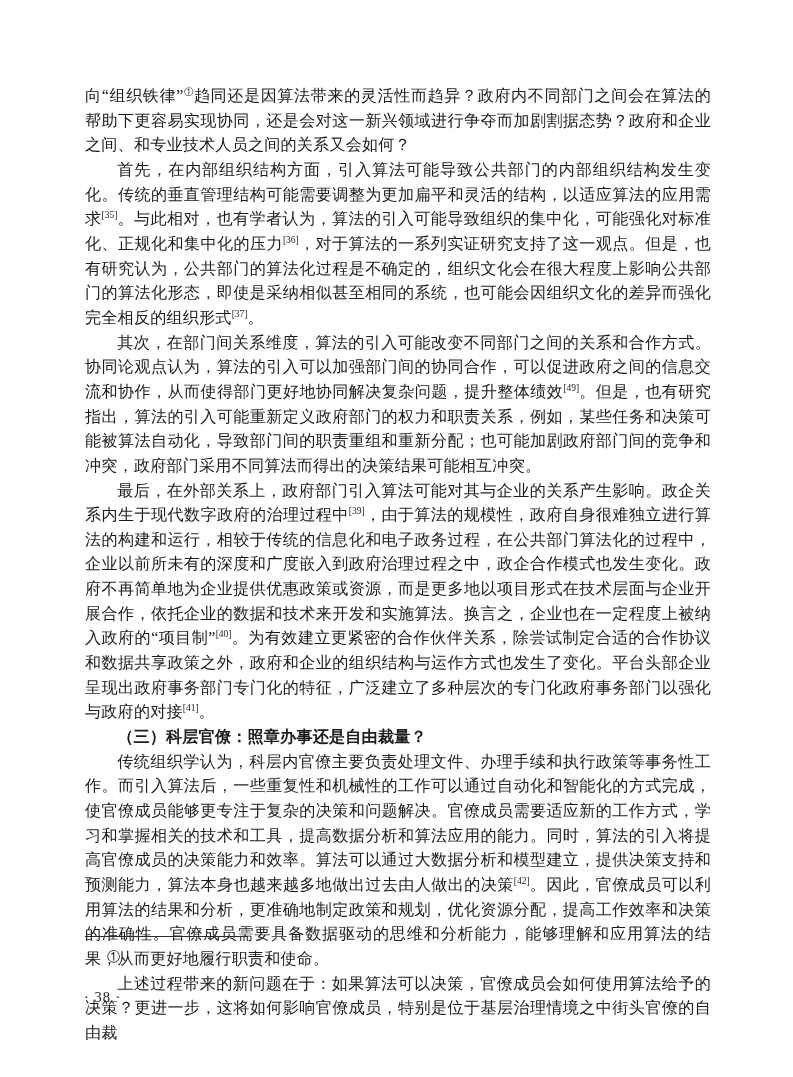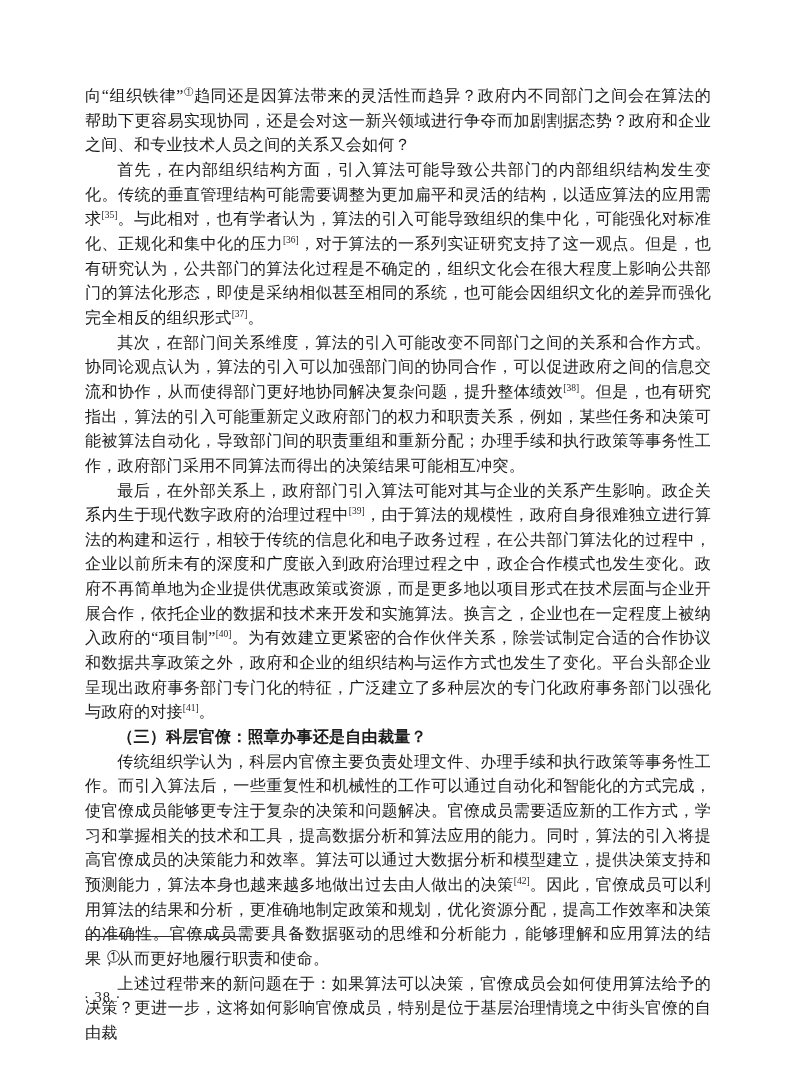--- a/index.html
+++ b/index.html
@@ -67,21 +67,21 @@
   }
 </style>
 </head>
 <body>
 
 <div class="page">
 
   <div class="text-flow">
       <p class="para cont"><span>向“组织铁律”</span><sup class="cite">①</sup><span>趋同还是因算法带来的灵活性而趋异？政府内不同部门之间会在算法的帮助下更容易实现协同，还是会对这一新兴领域进行争夺而加剧割据态势？政府和企业之间、和专业技术人员之间的关系又会如何？</span></p>
       <p class="para indent"><span>首先，在内部组织结构方面，引入算法可能导致公共部门的内部组织结构发生变化。传统的垂直管理结构可能需要调整为更加扁平和灵活的结构，以适应算法的应用需求</span><sup class="cite">[35]</sup><span>。与此相对，也有学者认为，算法的引入可能导致组织的集中化，可能强化对标准化、正规化和集中化的压力</span><sup class="cite">[36]</sup><span>，对于算法的一系列实证研究支持了这一观点。但是，也有研究认为，公共部门的算法化过程是不确定的，组织文化会在很大程度上影响公共部门的算法化形态，即使是采纳相似甚至相同的系统，也可能会因组织文化的差异而强化完全相反的组织形式</span><sup class="cite">[37]</sup><span>。</span></p>
-      <p class="para indent"><span>其次，在部门间关系维度，算法的引入可能改变不同部门之间的关系和合作方式。协同论观点认为，算法的引入可以加强部门间的协同合作，可以促进政府之间的信息交流和协作，从而使得部门更好地协同解决复杂问题，提升整体绩效</span><sup class="cite">[38]</sup><span>。但是，也有研究指出，算法的引入可能重新定义政府部门的权力和职责关系，例如，某些任务和决策可能被算法自动化，导致部门间的职责重组和重新分配；办理手续和执行政策等事务性工作，政府部门采用不同算法而得出的决策结果可能相互冲突。</span></p>
+      <p class="para indent"><span>其次，在部门间关系维度，算法的引入可能改变不同部门之间的关系和合作方式。协同论观点认为，算法的引入可以加强部门间的协同合作，可以促进政府之间的信息交流和协作，从而使得部门更好地协同解决复杂问题，提升整体绩效</span><sup class="cite">[49]</sup><span>。但是，也有研究指出，算法的引入可能重新定义政府部门的权力和职责关系，例如，某些任务和决策可能被算法自动化，导致部门间的职责重组和重新分配；也可能加剧政府部门间的竞争和冲突，政府部门采用不同算法而得出的决策结果可能相互冲突。</span></p>
       <p class="para indent"><span>最后，在外部关系上，政府部门引入算法可能对其与企业的关系产生影响。政企关系内生于现代数字政府的治理过程中</span><sup class="cite">[39]</sup><span>，由于算法的规模性，政府自身很难独立进行算法的构建和运行，相较于传统的信息化和电子政务过程，在公共部门算法化的过程中，企业以前所未有的深度和广度嵌入到政府治理过程之中，政企合作模式也发生变化。政府不再简单地为企业提供优惠政策或资源，而是更多地以项目形式在技术层面与企业开展合作，依托企业的数据和技术来开发和实施算法。换言之，企业也在一定程度上被纳入政府的“项目制”</span><sup class="cite">[40]</sup><span>。为有效建立更紧密的合作伙伴关系，除尝试制定合适的合作协议和数据共享政策之外，政府和企业的组织结构与运作方式也发生了变化。平台头部企业呈现出政府事务部门专门化的特征，广泛建立了多种层次的专门化政府事务部门以强化与政府的对接</span><sup class="cite">[41]</sup><span>。</span></p>
       <p class="para heading"><span>（三）科层官僚：照章办事还是自由裁量？</span></p>
       <p class="para indent"><span>传统组织学认为，科层内官僚主要负责处理文件、办理手续和执行政策等事务性工作。而引入算法后，一些重复性和机械性的工作可以通过自动化和智能化的方式完成，使官僚成员能够更专注于复杂的决策和问题解决。官僚成员需要适应新的工作方式，学习和掌握相关的技术和工具，提高数据分析和算法应用的能力。同时，算法的引入将提高官僚成员的决策能力和效率。算法可以通过大数据分析和模型建立，提供决策支持和预测能力，算法本身也越来越多地做出过去由人做出的决策</span><sup class="cite">[42]</sup><span>。因此，官僚成员可以利用算法的结果和分析，更准确地制定政策和规划，优化资源分配，提高工作效率和决策的准确性。官僚成员需要具备数据驱动的思维和分析能力，能够理解和应用算法的结果，从而更好地履行职责和使命。</span></p>
       <p class="para indent"><span>上述过程带来的新问题在于：如果算法可以决策，官僚成员会如何使用算法给予的决策？更进一步，这将如何影响官僚成员，特别是位于基层治理情境之中街头官僚的自由裁</span></p>
     </div>
 
   <div class="footnote-area">
     <div class="fn-rule"></div>
     <div class="footnote">
       <span class="fn-marker">①</span>

